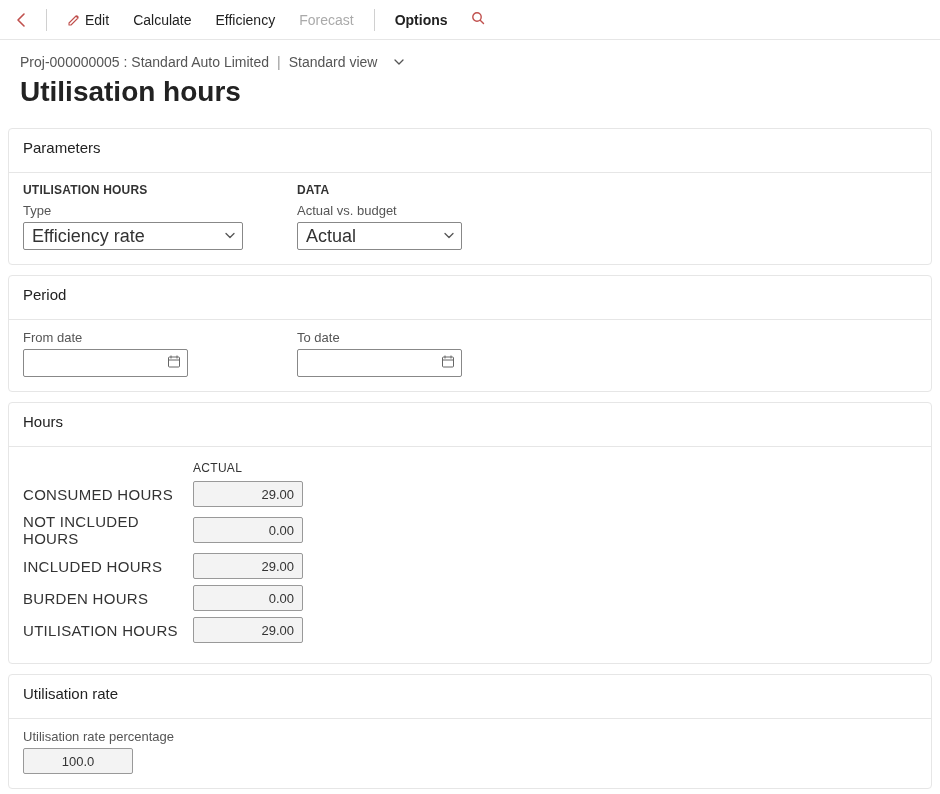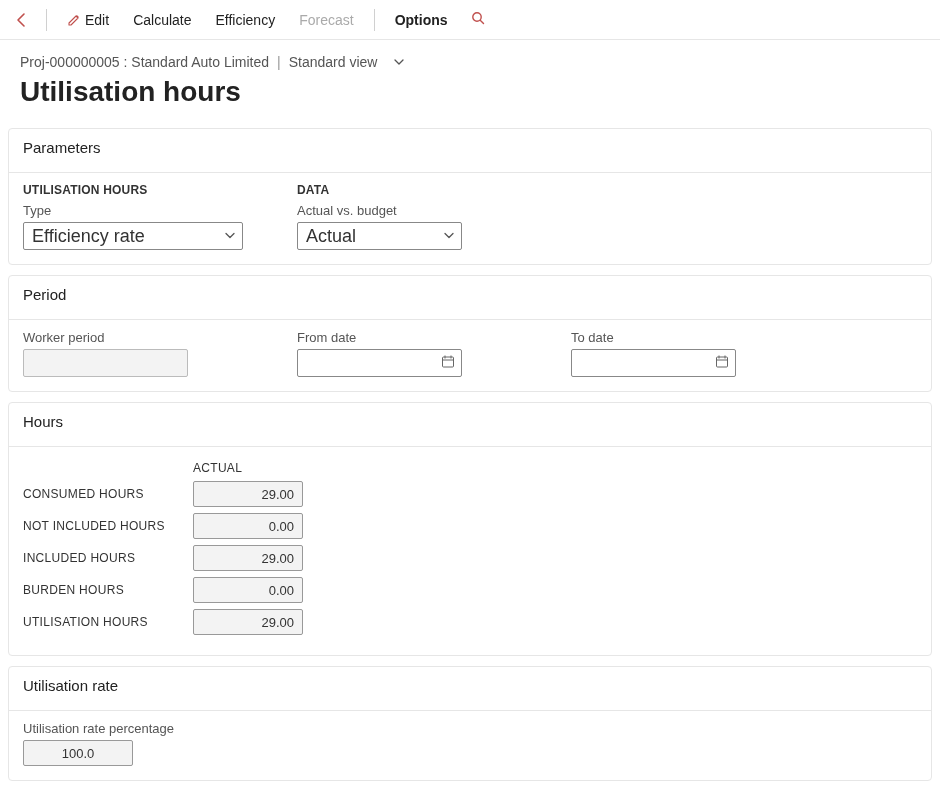--- a/index.html
+++ b/index.html
@@ -162,21 +162,21 @@
     letter-spacing: 0.3px;
     color: #333;
   }
   .hours-row {
     display: flex;
     align-items: center;
     margin-bottom: 6px;
   }
   .hours-row .row-label {
     width: 170px;
-    font-size: 12px;
+    font-size: 15px;
     letter-spacing: 0.3px;
     color: #333;
   }
   .num-ctl {
     width: 110px;
     height: 26px;
     border: 1px solid #999;
     border-radius: 2px;
     background: #f3f3f3;
     display: flex;
@@ -260,26 +260,20 @@
         </span>
       </div>
     </div>
   </div>
 </div>
 
 <div class="section">
   <div class="section-title">Period</div>
   <div class="field-row">
     <div class="field-col">
-      <div class="field-label">Worker period</div>
-      <div class="input-ctl disabled" style="width:165px">
-        <span></span>
-      </div>
-    </div>
-    <div class="field-col">
       <div class="field-label">From date</div>
       <div class="input-ctl date-ctl">
         <span></span>
         <span class="cal">
           <svg width="14" height="14" viewBox="0 0 14 14">
               <rect x="1.5" y="2.5" width="11" height="10" rx="1" stroke="#666" stroke-width="1" fill="none"></rect>
               <line x1="1.5" y1="5.5" x2="12.5" y2="5.5" stroke="#666" stroke-width="1"></line>
               <line x1="4" y1="1" x2="4" y2="4" stroke="#666" stroke-width="1"></line>
               <line x1="10" y1="1" x2="10" y2="4" stroke="#666" stroke-width="1"></line>
             </svg>

